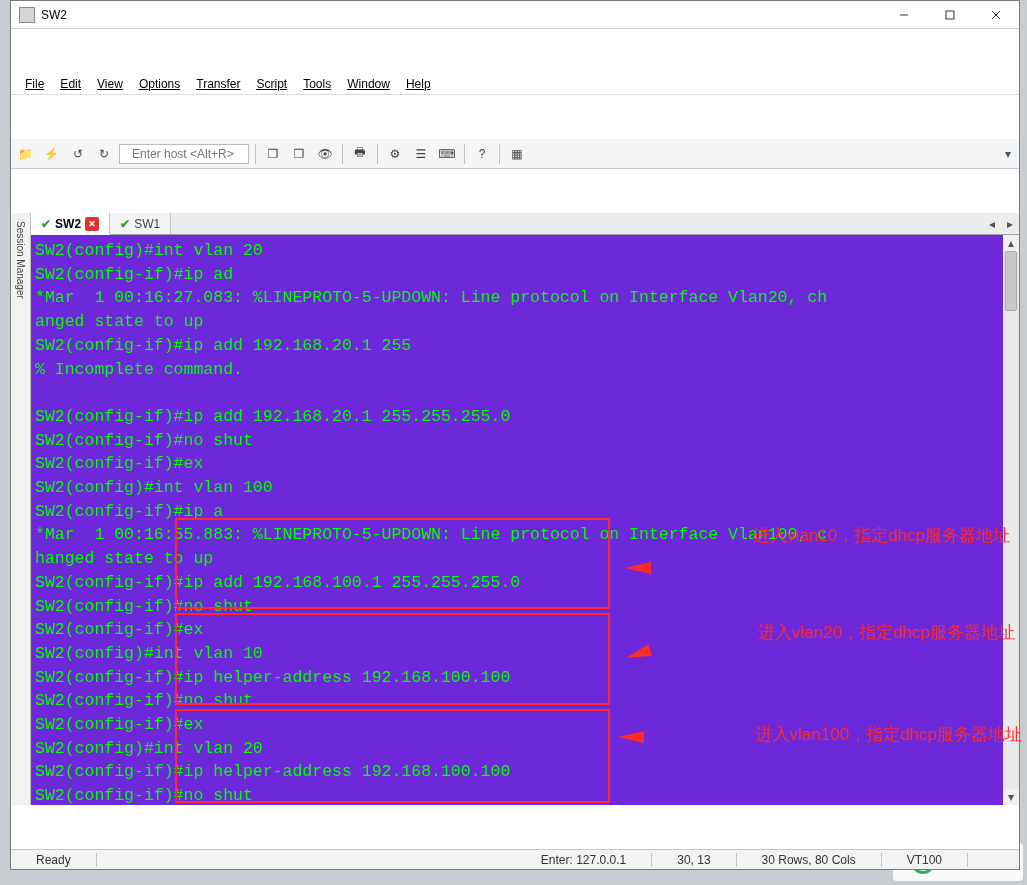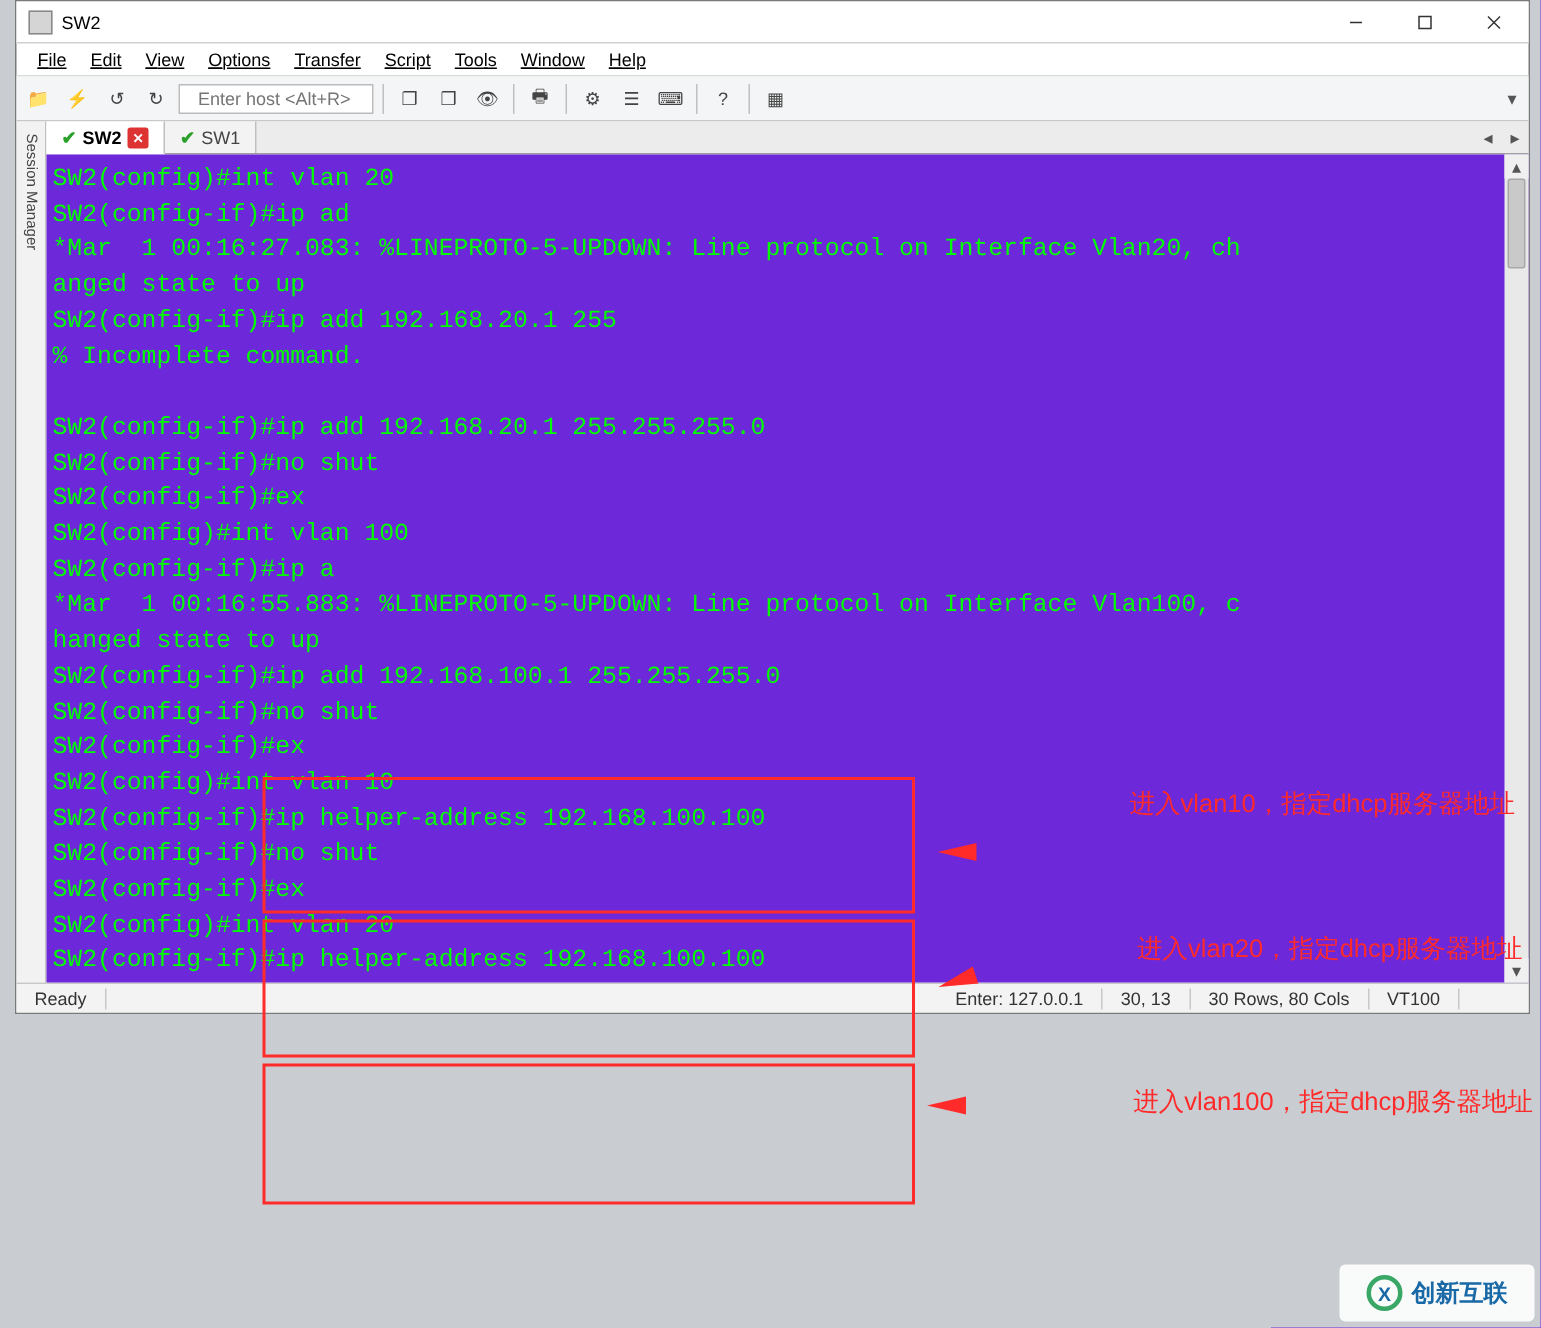--- a/index.html
+++ b/index.html
@@ -12,24 +12,24 @@
     font-family:"Segoe UI","Microsoft YaHei",Arial,sans-serif;
     font-size:12px;
     position:relative;
     overflow:hidden;
   }
   
   
   
   .app-window{
     position:absolute; left:10px; top:0px;
-    width:1010px; height:676px;
+    width:1010px; height:870px;
     background:#fff;
     border:1px solid #7a7a7a;
-    display:flex; flex-direction:column;
+    display:flex; flex-direction:column;gap:44px;
   }
   
   .titlebar{
     height:28px;
     display:flex; align-items:center;
     background:#fff;
     border-bottom:1px solid #d0d0d0;
   }
   .titlebar .app-icon{
     width:16px;height:16px;margin:0 6px 0 8px;
@@ -127,21 +127,21 @@
     display:inline-block;width:10px;height:19px;
     background:#00ff00;vertical-align:text-bottom;margin-left:1px;
   }
 
   
   .statusbar{
     height:20px;display:flex;align-items:center;
     background:#f3f3f3;border-top:1px solid #c8c8c8;
     font-size:12px;color:#333;
   }
-  .statusbar .cell{padding:0 12px;border-right:1px solid #c8c8c8;white-space:nowrap;}
+  .statusbar .cell{padding:0 25px;border-right:1px solid #c8c8c8;white-space:nowrap;}
   .statusbar .spacer{flex:1;}
 
   
   
   
   .anno{
     position:absolute;pointer-events:none;
     border:2px solid #ff2a2a;
   }
   .anno-text,.anno-source{

